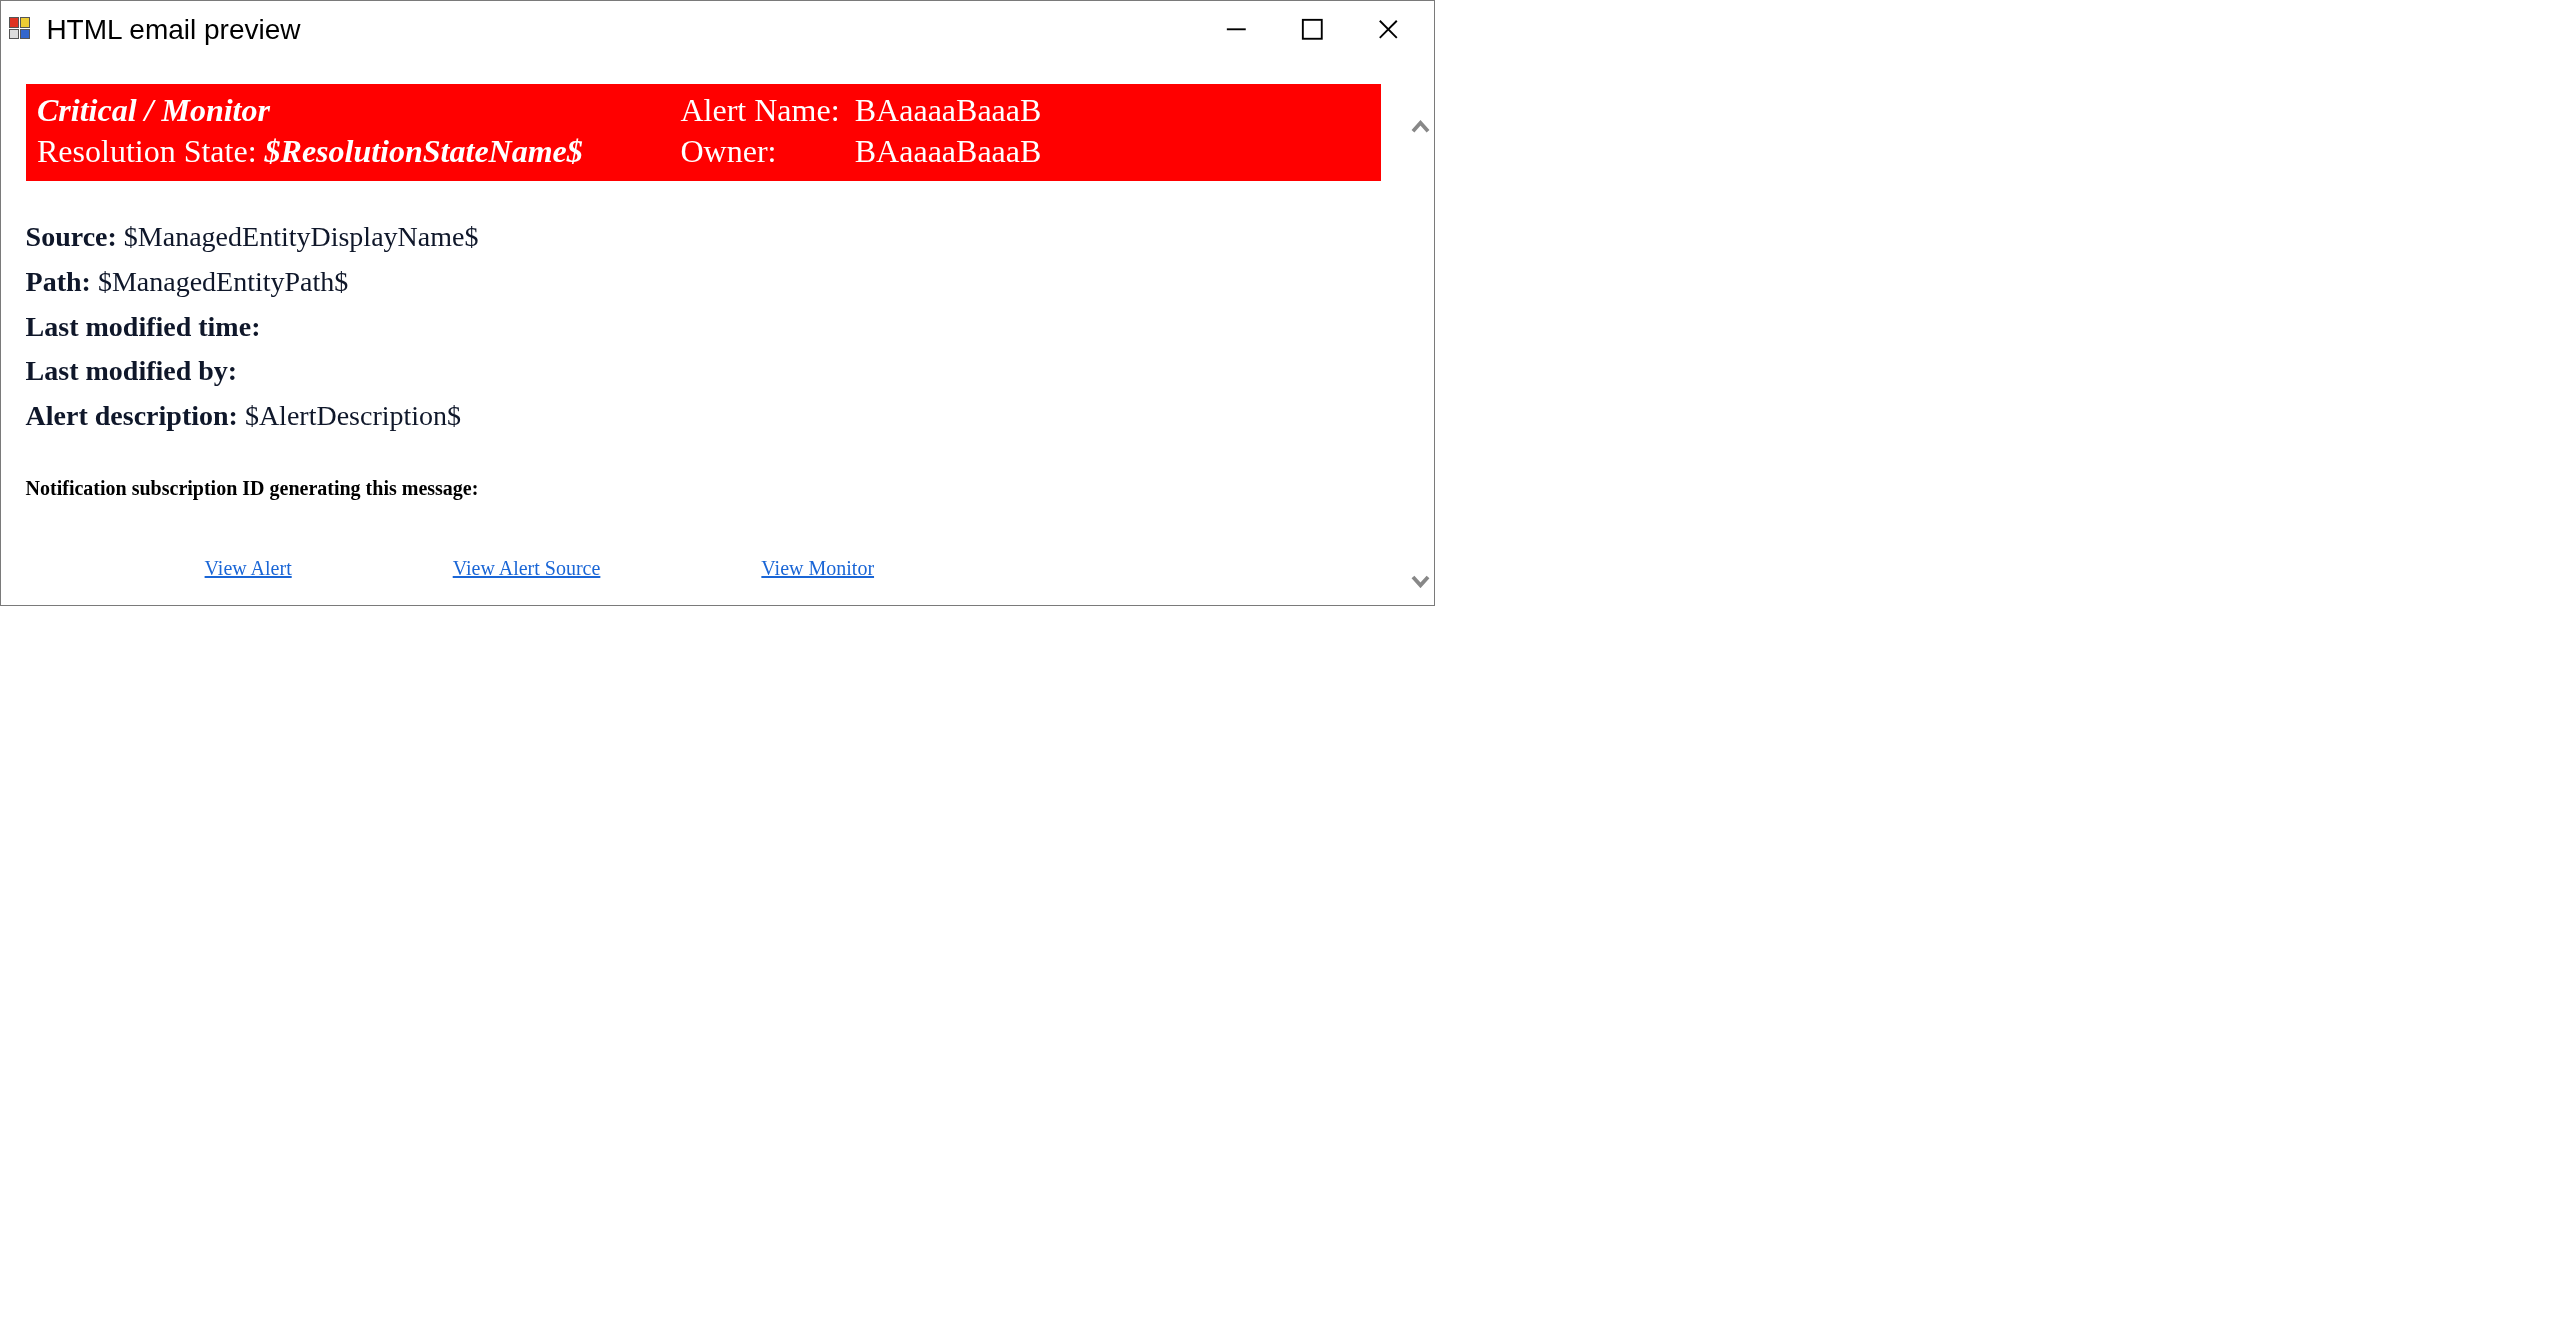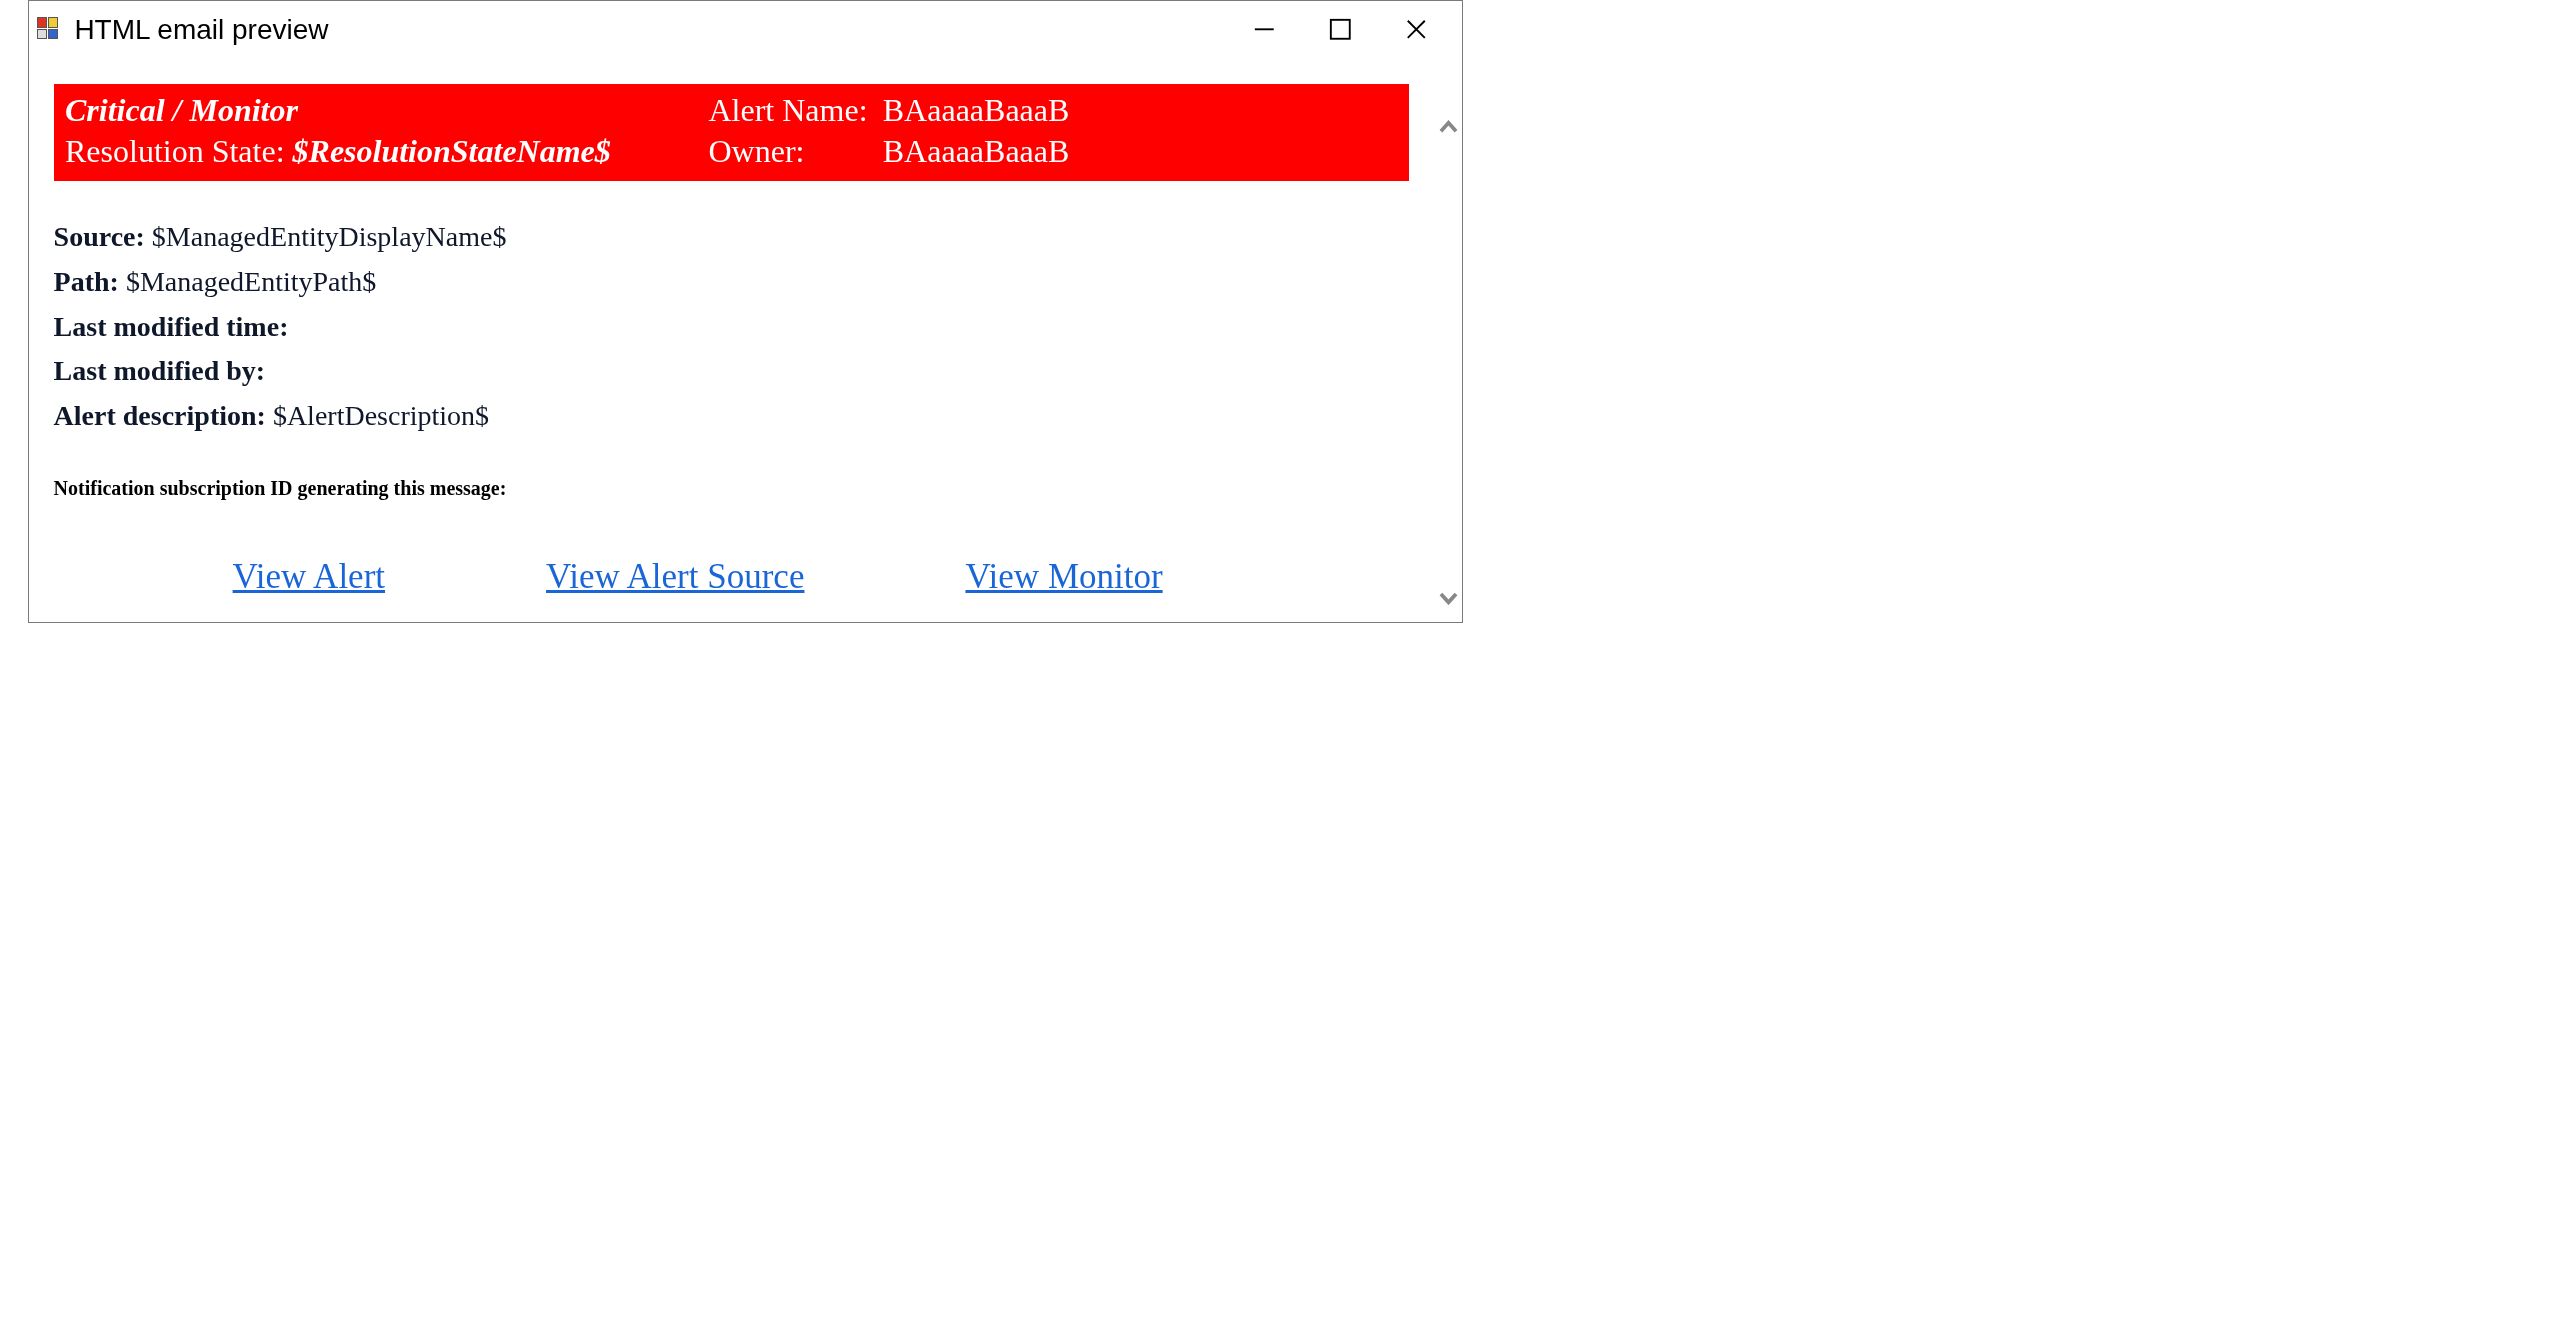--- a/index.html
+++ b/index.html
@@ -9,21 +9,20 @@
       background: #fff;
       display: flex;
       align-items: flex-start;
       justify-content: flex-start;
     }
     .window {
       width: 1435px;
       border: 1.9px solid #7a7a7a;
       background: #ffffff;
       position: relative;
-      margin-left: 28px;
     }
     .titlebar {
       height: 57px;
       display: flex;
       align-items: center;
       padding: 0 7.6px;
       background: #ffffff;
     }
     .app-icon {
       width: 24.6px;
@@ -102,21 +101,21 @@
       margin-top: 38px;
     }
 
     .links-row {
       margin-top: 57px;
       display: flex;
       justify-content: flex-start;
       gap: 161px;
       padding-left: 179px;
       font-family: "Times New Roman", serif;
-      font-size: 35px;
+      font-size: 20px;
     }
     .links-row a {
       color: #1a66d6;
       text-decoration: underline;
     }
   </style>
 </head>
 <body>
 
 <div class="window">

